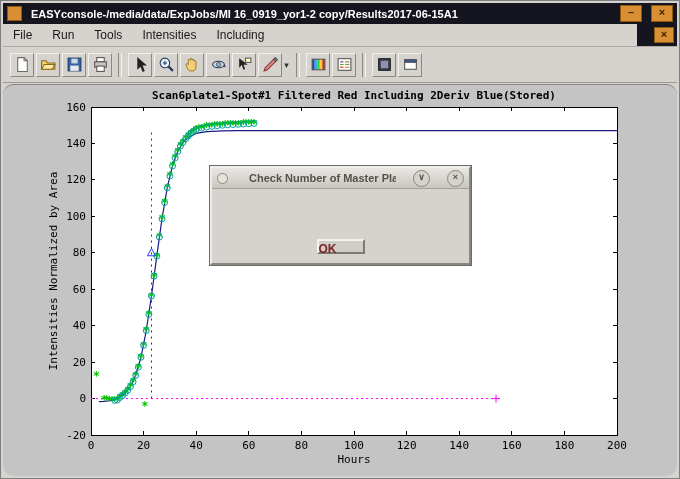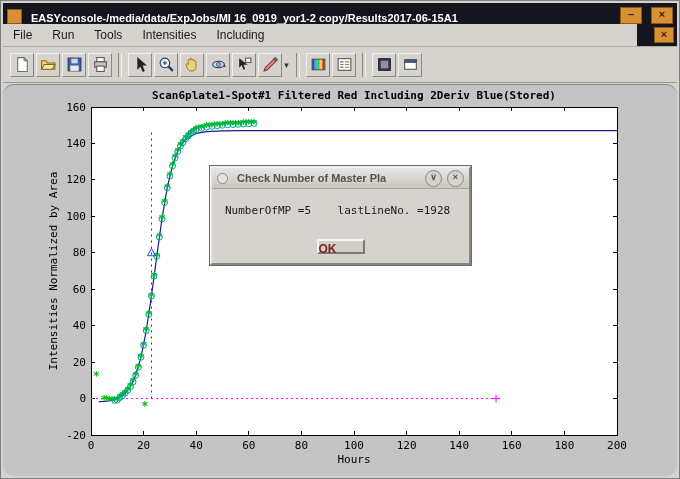--- a/index.html
+++ b/index.html
@@ -4,21 +4,21 @@
 <style>
   html,body{margin:0;padding:0;background:#9a9a9a;}
   #window{
     position:relative;width:680px;height:479px;box-sizing:border-box;
     background:#d6d3ce;border:1px solid #7f7f7f;
     font-family:"Liberation Sans",sans-serif;overflow:hidden;
   }
   
   #titlebar{
     position:absolute;left:2px;top:2px;right:2px;height:21px;
-    background:#15151f;display:flex;align-items:flex-end;padding:0 4px;box-sizing:border-box;
+    background:#15151f;display:flex;align-items:center;padding:0 4px;box-sizing:border-box;
   }
   #app-icon{width:13px;height:13px;background:#d98f33;border:1px solid #8a5a10;
     margin-right:9px;flex:0 0 auto;}
   #window-title{color:#ffffff;font-size:11px;font-weight:bold;white-space:nowrap;
     overflow:hidden;flex:1 1 auto;}
   .chrome-btn{
     width:20px;height:15px;margin-left:9px;flex:0 0 auto;
     background:#d98f33;border:1px solid #8a5a10;color:#3d2300;
     font-size:11px;font-weight:bold;line-height:13px;text-align:center;cursor:default;
   }
@@ -55,21 +55,21 @@
   
   #dialog{
     position:absolute;left:207px;top:81px;width:261px;height:99px;box-sizing:border-box;
     background:#d6d3ce;
     border-top:2px solid #f0eeea;border-left:2px solid #f0eeea;
     border-right:2px solid #8a877f;border-bottom:2px solid #8a877f;
     box-shadow:0 0 0 1px #6e6b66;z-index:5;
   }
   #dialog-titlebar{
     height:21px;display:flex;align-items:center;padding:0 5px;box-sizing:border-box;
-    background:linear-gradient(#e9e7e3,#c9c6c0);border-bottom:1px solid #a5a29b;
+    background:linear-gradient(#e9e7e3,#c9c6c0);border-bottom:1px solid #a5a29b;gap:12px;
   }
   #dialog-icon{width:9px;height:9px;border-radius:50%;border:1px solid #8a8781;background:#e6e3dd;margin-right:9px;flex:0 0 auto;}
   #dialog-title{font-size:11px;font-weight:bold;color:#56524a;white-space:nowrap;overflow:hidden;flex:1 1 auto;}
   .dlg-round-btn{
     width:15px;height:15px;border-radius:50%;border:1px solid #8a8781;background:#d6d3ce;
     color:#55524b;font-size:9px;font-weight:bold;line-height:13px;text-align:center;margin-left:5px;flex:0 0 auto;
   }
   #dialog-body{position:relative;height:74px;}
   #dialog-message{
     position:absolute;left:13px;top:15px;font-family:"DejaVu Sans Mono",monospace;
@@ -423,19 +423,18 @@
       </svg>
 
     <div id="dialog">
       <div id="dialog-titlebar">
         <span id="dialog-icon"></span>
         <span id="dialog-title">Check Number of Master Pla</span>
         <span class="dlg-round-btn">∨</span>
         <span class="dlg-round-btn">×</span>
       </div>
       <div id="dialog-body">
-        <span id="dialog-message">NumberOfMP =5    lastLineNo. =1928</span>
         <div id="dialog-ok">OK</div>
       </div>
     </div>
   </div>
 
 </div>
 
 </body></html>

